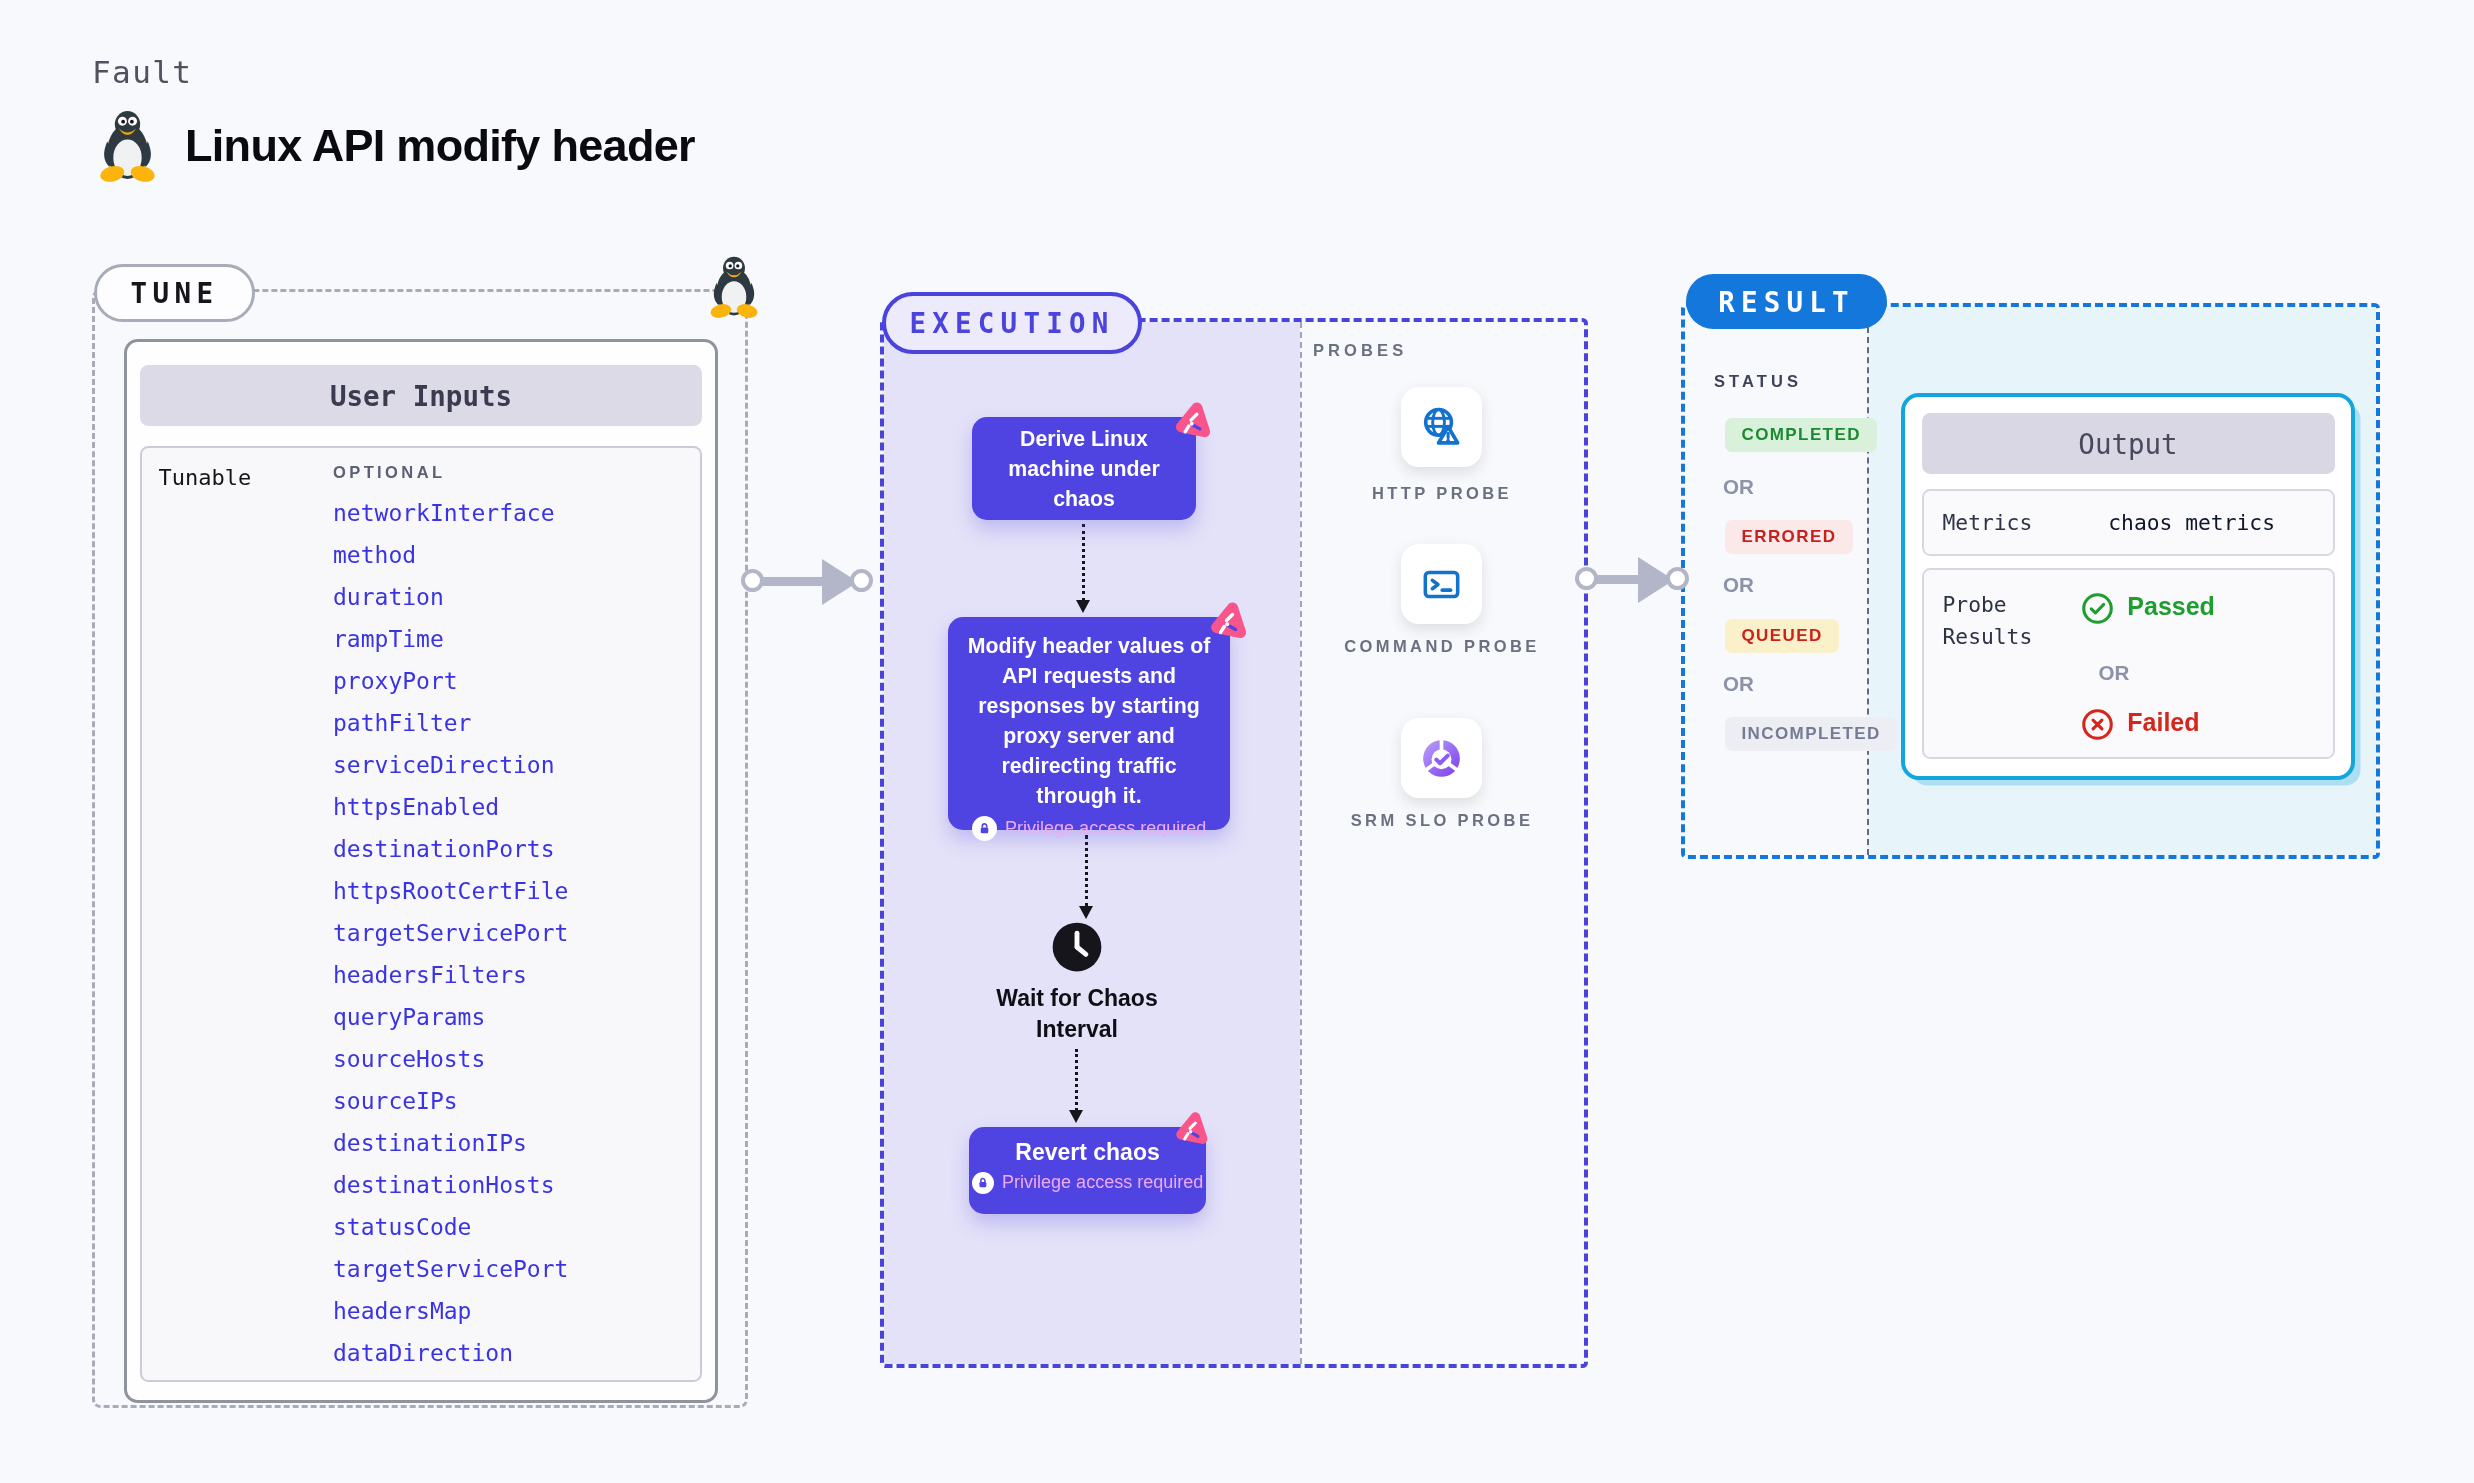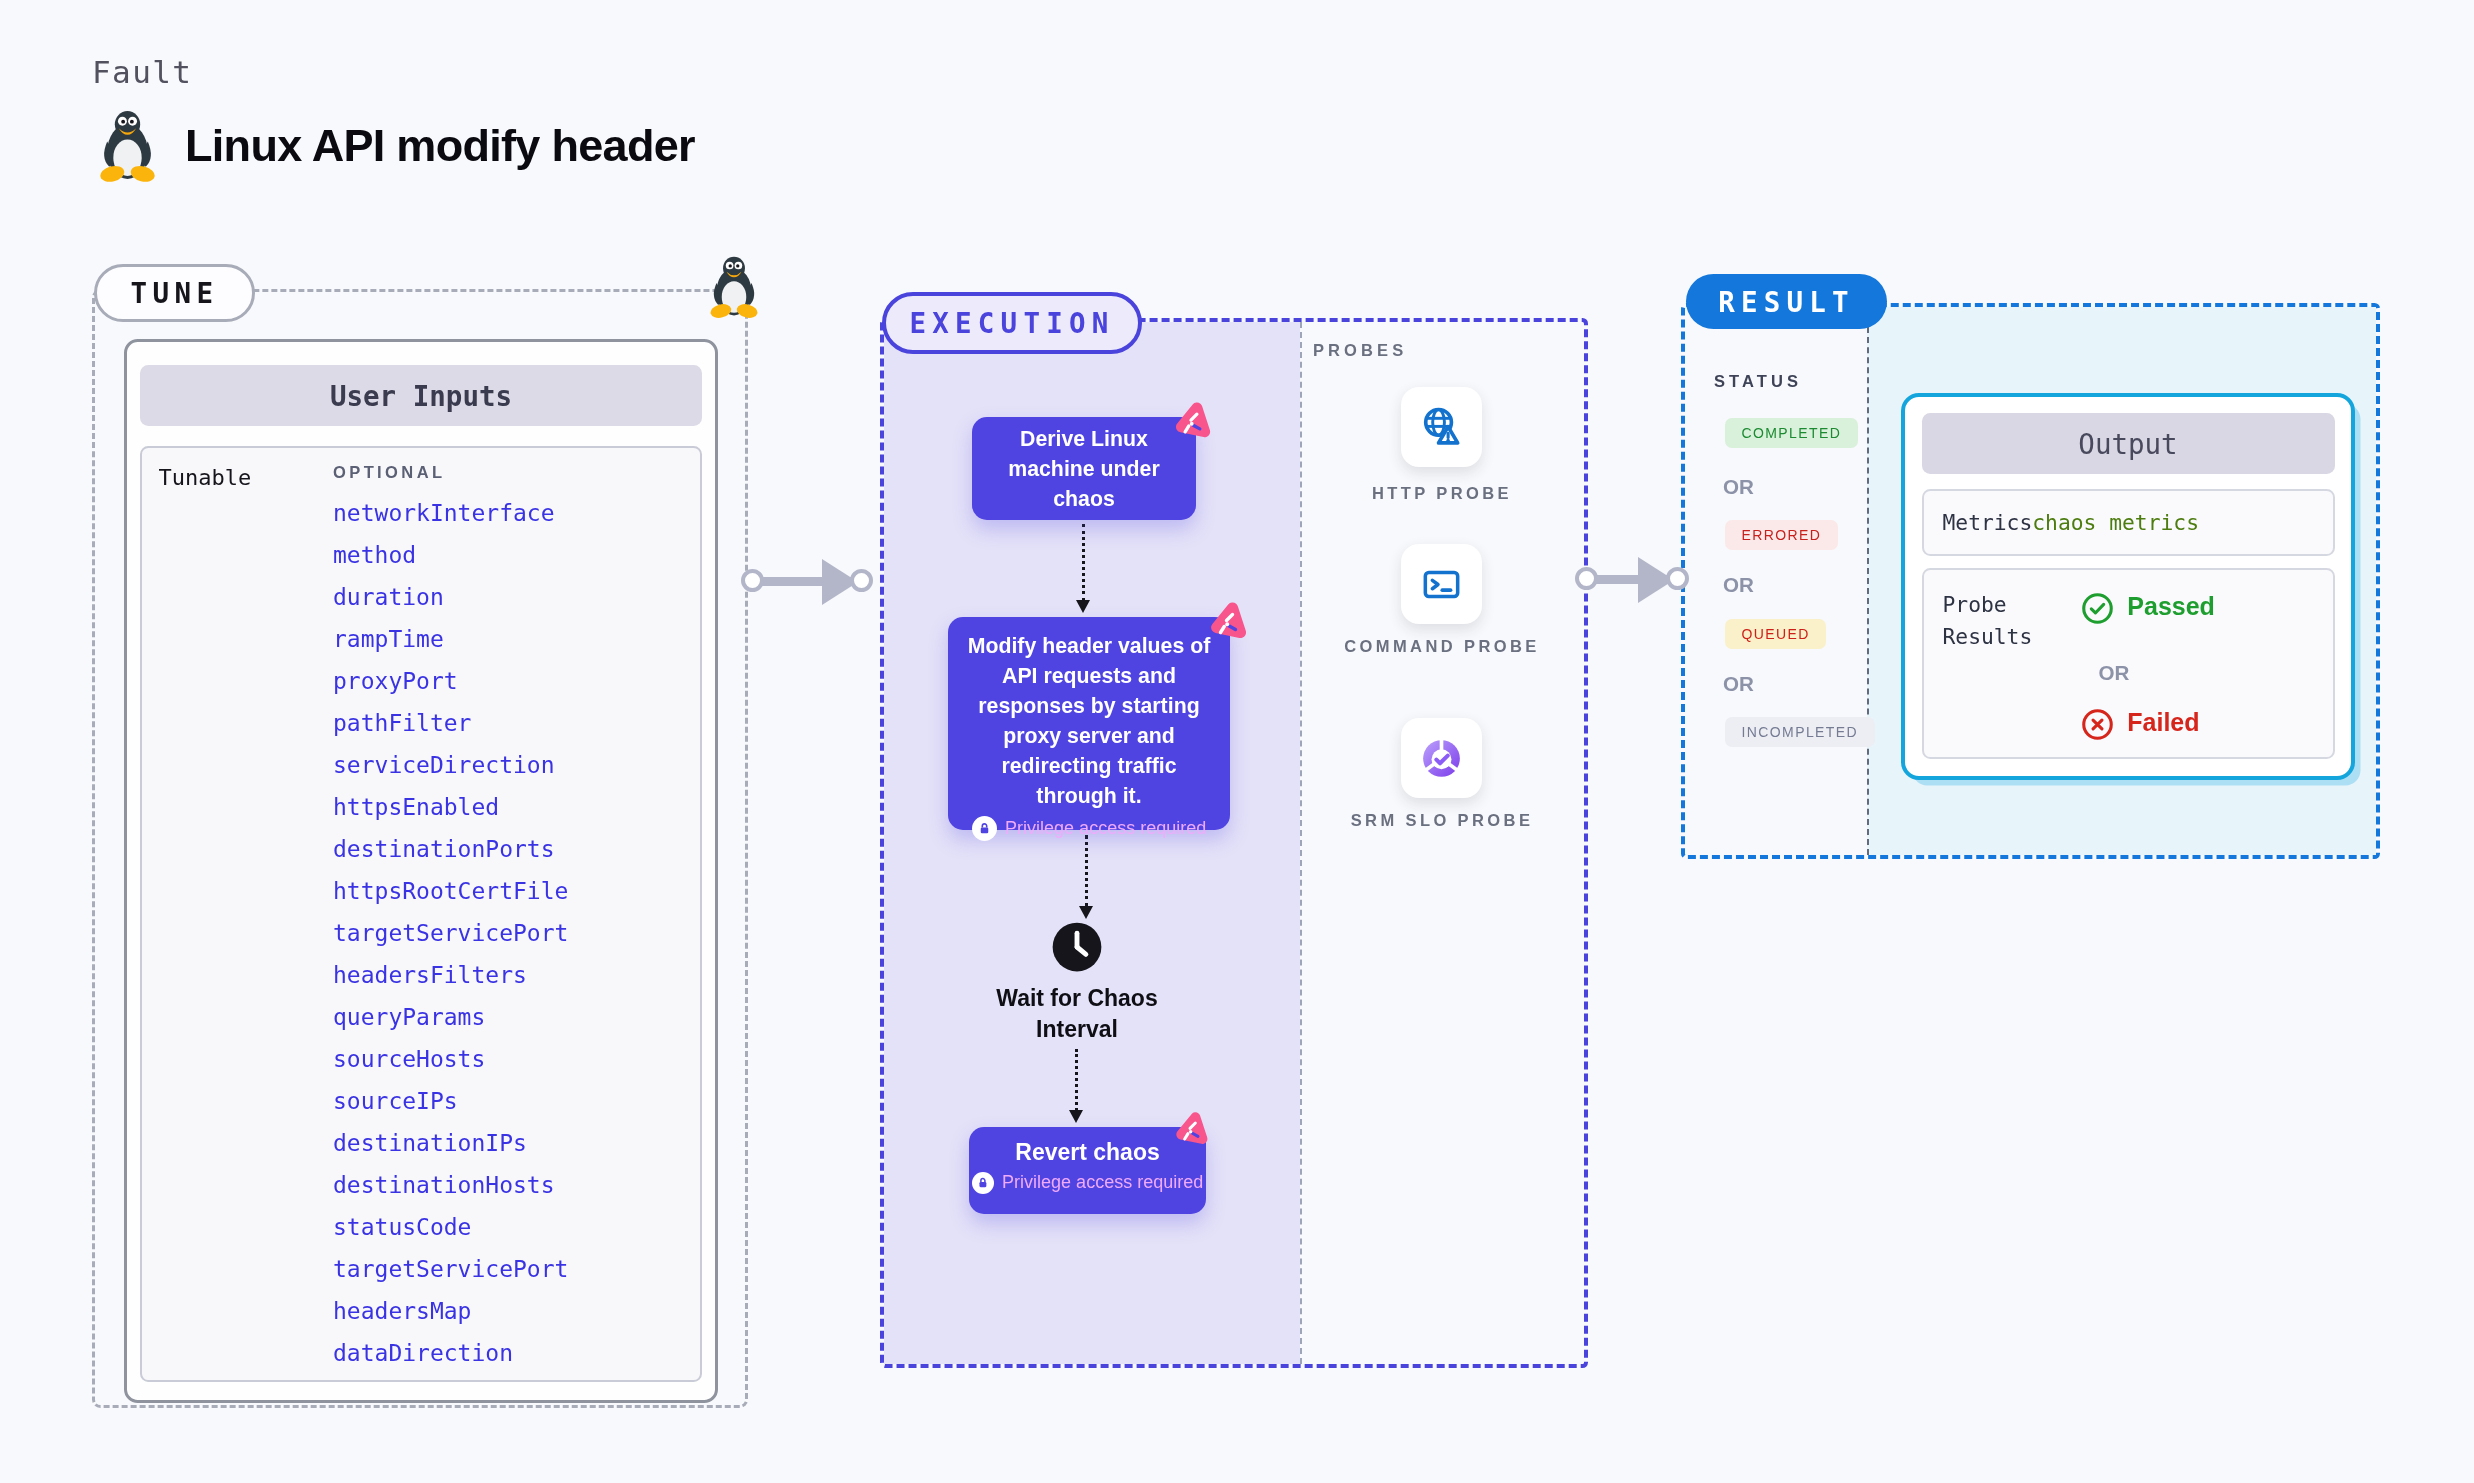--- a/index.html
+++ b/index.html
@@ -90,36 +90,36 @@
               font-size:16.5px;font-weight:bold;letter-spacing:3.4px;color:#6A7080;line-height:23.4px;}
   #http-card{top:387px;}    #http-label{top:482px;}
   #command-card{top:544px;} #command-label{top:635px;}
   #srm-card{top:718px;}    #srm-label{top:809px;}
 
   
   #result-rect{left:1681px;top:303px;width:691px;height:548px;border:4.1px dashed #1377DB;border-radius:5.5px;}
   #result-cyan{position:absolute;left:182px;top:0;right:0;bottom:0;background:#E7F5FB;border-left:2.1px dashed #626A80;}
   #status-label{left:1714px;top:372px;font-size:16.5px;font-weight:bold;letter-spacing:4.1px;color:#3E4358;}
   .status-badge{position:absolute;left:1725px;padding:6.9px 16.5px;border-radius:6.9px;
-              font-size:14px;font-weight:normal;letter-spacing:1.4px;}
+              font-size:17px;font-weight:bold;letter-spacing:1.4px;}
   #st-completed{top:418px;background:#D9F1DB;color:#1B8A31;}
   #st-errored{top:520px;background:#FBE9E9;color:#C7211E;}
   #st-queued{top:619px;background:#FAF0C9;color:#CE2018;}
   #st-incompleted{top:717px;background:#EDEEF3;color:#747B93;}
   .or-label{position:absolute;left:1723px;font-size:20.6px;font-weight:bold;color:#8C92A8;}
   #or1{top:475px;} #or2{top:573px;} #or3{top:672px;}
 
   #output-box{left:1901px;top:393px;width:446px;height:379px;background:#fff;border:4.8px solid #14A5DD;
               border-radius:18px;box-shadow:8.3px 8.3px 0 -2.8px rgba(20,165,221,.28);z-index:3;}
   #output-header{position:absolute;left:16.5px;top:16px;right:16.5px;height:61px;background:#D8D7E3;border-radius:8.3px;
               display:flex;align-items:center;justify-content:center;font-size:27.5px;font-weight:normal;color:#49495D;}
   #metrics-row{position:absolute;left:16.5px;top:92px;right:16.5px;height:63px;background:#FAFAFD;
               border:2.1px solid #D6D8E1;border-radius:8.3px;display:flex;align-items:center;}
   #metrics-label{margin-left:19px;font-size:21.3px;color:#2E3344;}
-  #metrics-value{font-size:21.3px;color:#4d7c0f;}
+  #metrics-value{margin-left:76px;font-size:21.3px;color:#0f172a;}
   #probe-row{position:absolute;left:16.5px;top:171px;right:16.5px;height:187px;background:#FAFAFD;
               border:2.1px solid #D6D8E1;border-radius:8.3px;}
   #probe-results-label{position:absolute;left:19px;top:19px;font-size:21.3px;color:#2E3344;line-height:32px;width:158px;}
   .result-line{position:absolute;display:flex;gap:13.8px;}
   #passed-line{left:157px;top:22px;}
   #failed-line{left:157px;top:138px;}
   #passed-line .rt{font-size:25px;font-weight:bold;color:#1E9E2F;}
   #failed-line .rt{font-size:25px;font-weight:bold;color:#D6251B;}
   #or-output{position:absolute;left:175px;top:91px;font-size:20.6px;font-weight:bold;color:#8C92A8;}
 

